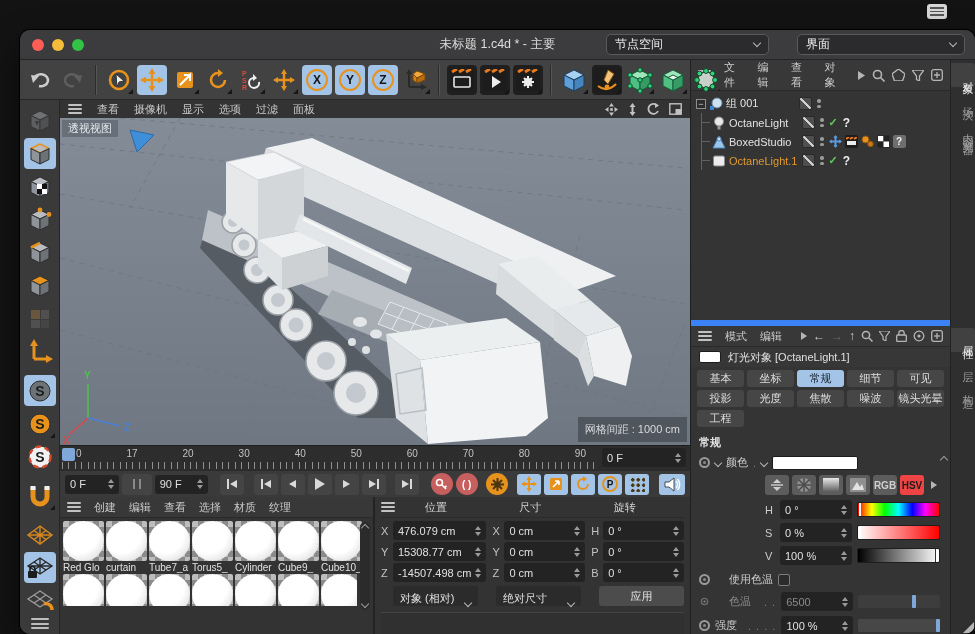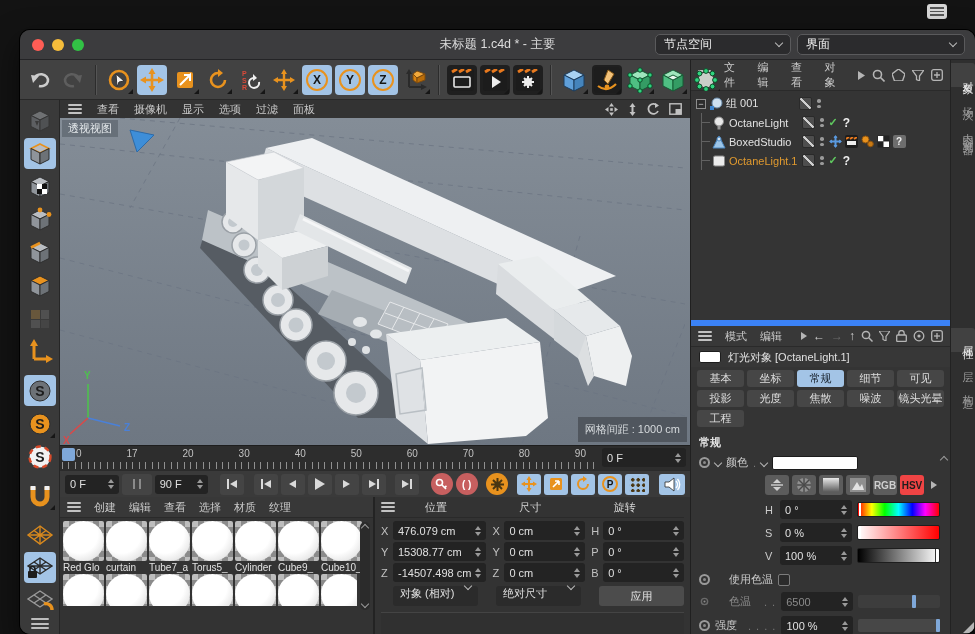--- a/index.html
+++ b/index.html
@@ -81,21 +81,21 @@
 
 .coords{flex:1;display:flex;flex-direction:column;padding:0 6px;min-width:0}
 .cmenu{flex:0 0 21px;display:flex;align-items:center;gap:12px;font-size:11px;color:#d5d5d5;border-bottom:1px solid #2a2a2a}
 .cheads{display:grid;grid-template-columns:1fr 1fr 1fr;gap:6px;flex:1}
 .cheads span{padding-left:18px}
 .cgrid{display:grid;grid-template-columns:1fr 1fr 1fr;gap:2px 6px;margin-top:3px}
 .crow{display:flex;align-items:center;gap:3px}
 .axl{width:9px;font-size:11px;color:#c2c2c2;flex:0 0 auto}
 .crow .fld{flex:1}
 .cfoot{display:grid;grid-template-columns:1fr 1fr 1fr;gap:6px;margin-top:4px}
-.dd{background:#2b2b2b;border-radius:3px;height:20px;display:flex;align-items:flex-start;padding:0 7px;font-size:11px;color:#e0e0e0;gap:5px}
+.dd{background:#2b2b2b;border-radius:3px;height:20px;display:flex;align-items:flex-end;padding:0 7px;font-size:11px;color:#e0e0e0;gap:5px}
 .dd .chev{margin-left:auto}
 .applyb{background:#4c4c4c;border-radius:3px;height:20px;line-height:20px;text-align:center;font-size:11px;color:#e2e2e2}
 .cpad{flex:1;border-top:1px solid #444;margin-top:6px;background:#303030}
 
 .om{flex:0 0 266px;display:flex;flex-direction:column;border-bottom:6px solid #3b82f6}
 .pmico{display:flex;gap:7px;margin-left:auto;align-items:center;color:#b5b5b5}
 .tree{flex:1;background:#343434;padding-top:3px;font-size:11px;position:relative}
 .trow{height:19px;display:flex;align-items:center;gap:3px;padding-left:5px;position:relative}
 .trow .nm{width:70px;white-space:nowrap;overflow:visible;color:#e2e2e2;flex:0 0 auto}
 .trow .nm.sel{color:#e09a2f}
@@ -163,21 +163,21 @@
 
 <div class="win">
 
   <div class="tb">
     <div class="lights">
       <span class="light" style="background:#ff5d55"></span>
       <span class="light" style="background:#f6bd3b"></span>
       <span class="light" style="background:#32c245"></span>
     </div>
     <div class="title">未标题 1.c4d * - 主要</div>
-    <div class="macsel" style="right:184px;width:136px">
+    <div class="macsel" style="right:206px;width:163px">
       <span>节点空间</span>
         <span class="chev"></span>
     </div>
     <div class="macsel" style="right:10px;width:168px">
       <span>界面</span>
         <span class="chev"></span>
     </div>
   </div>
 
   <div class="content">

